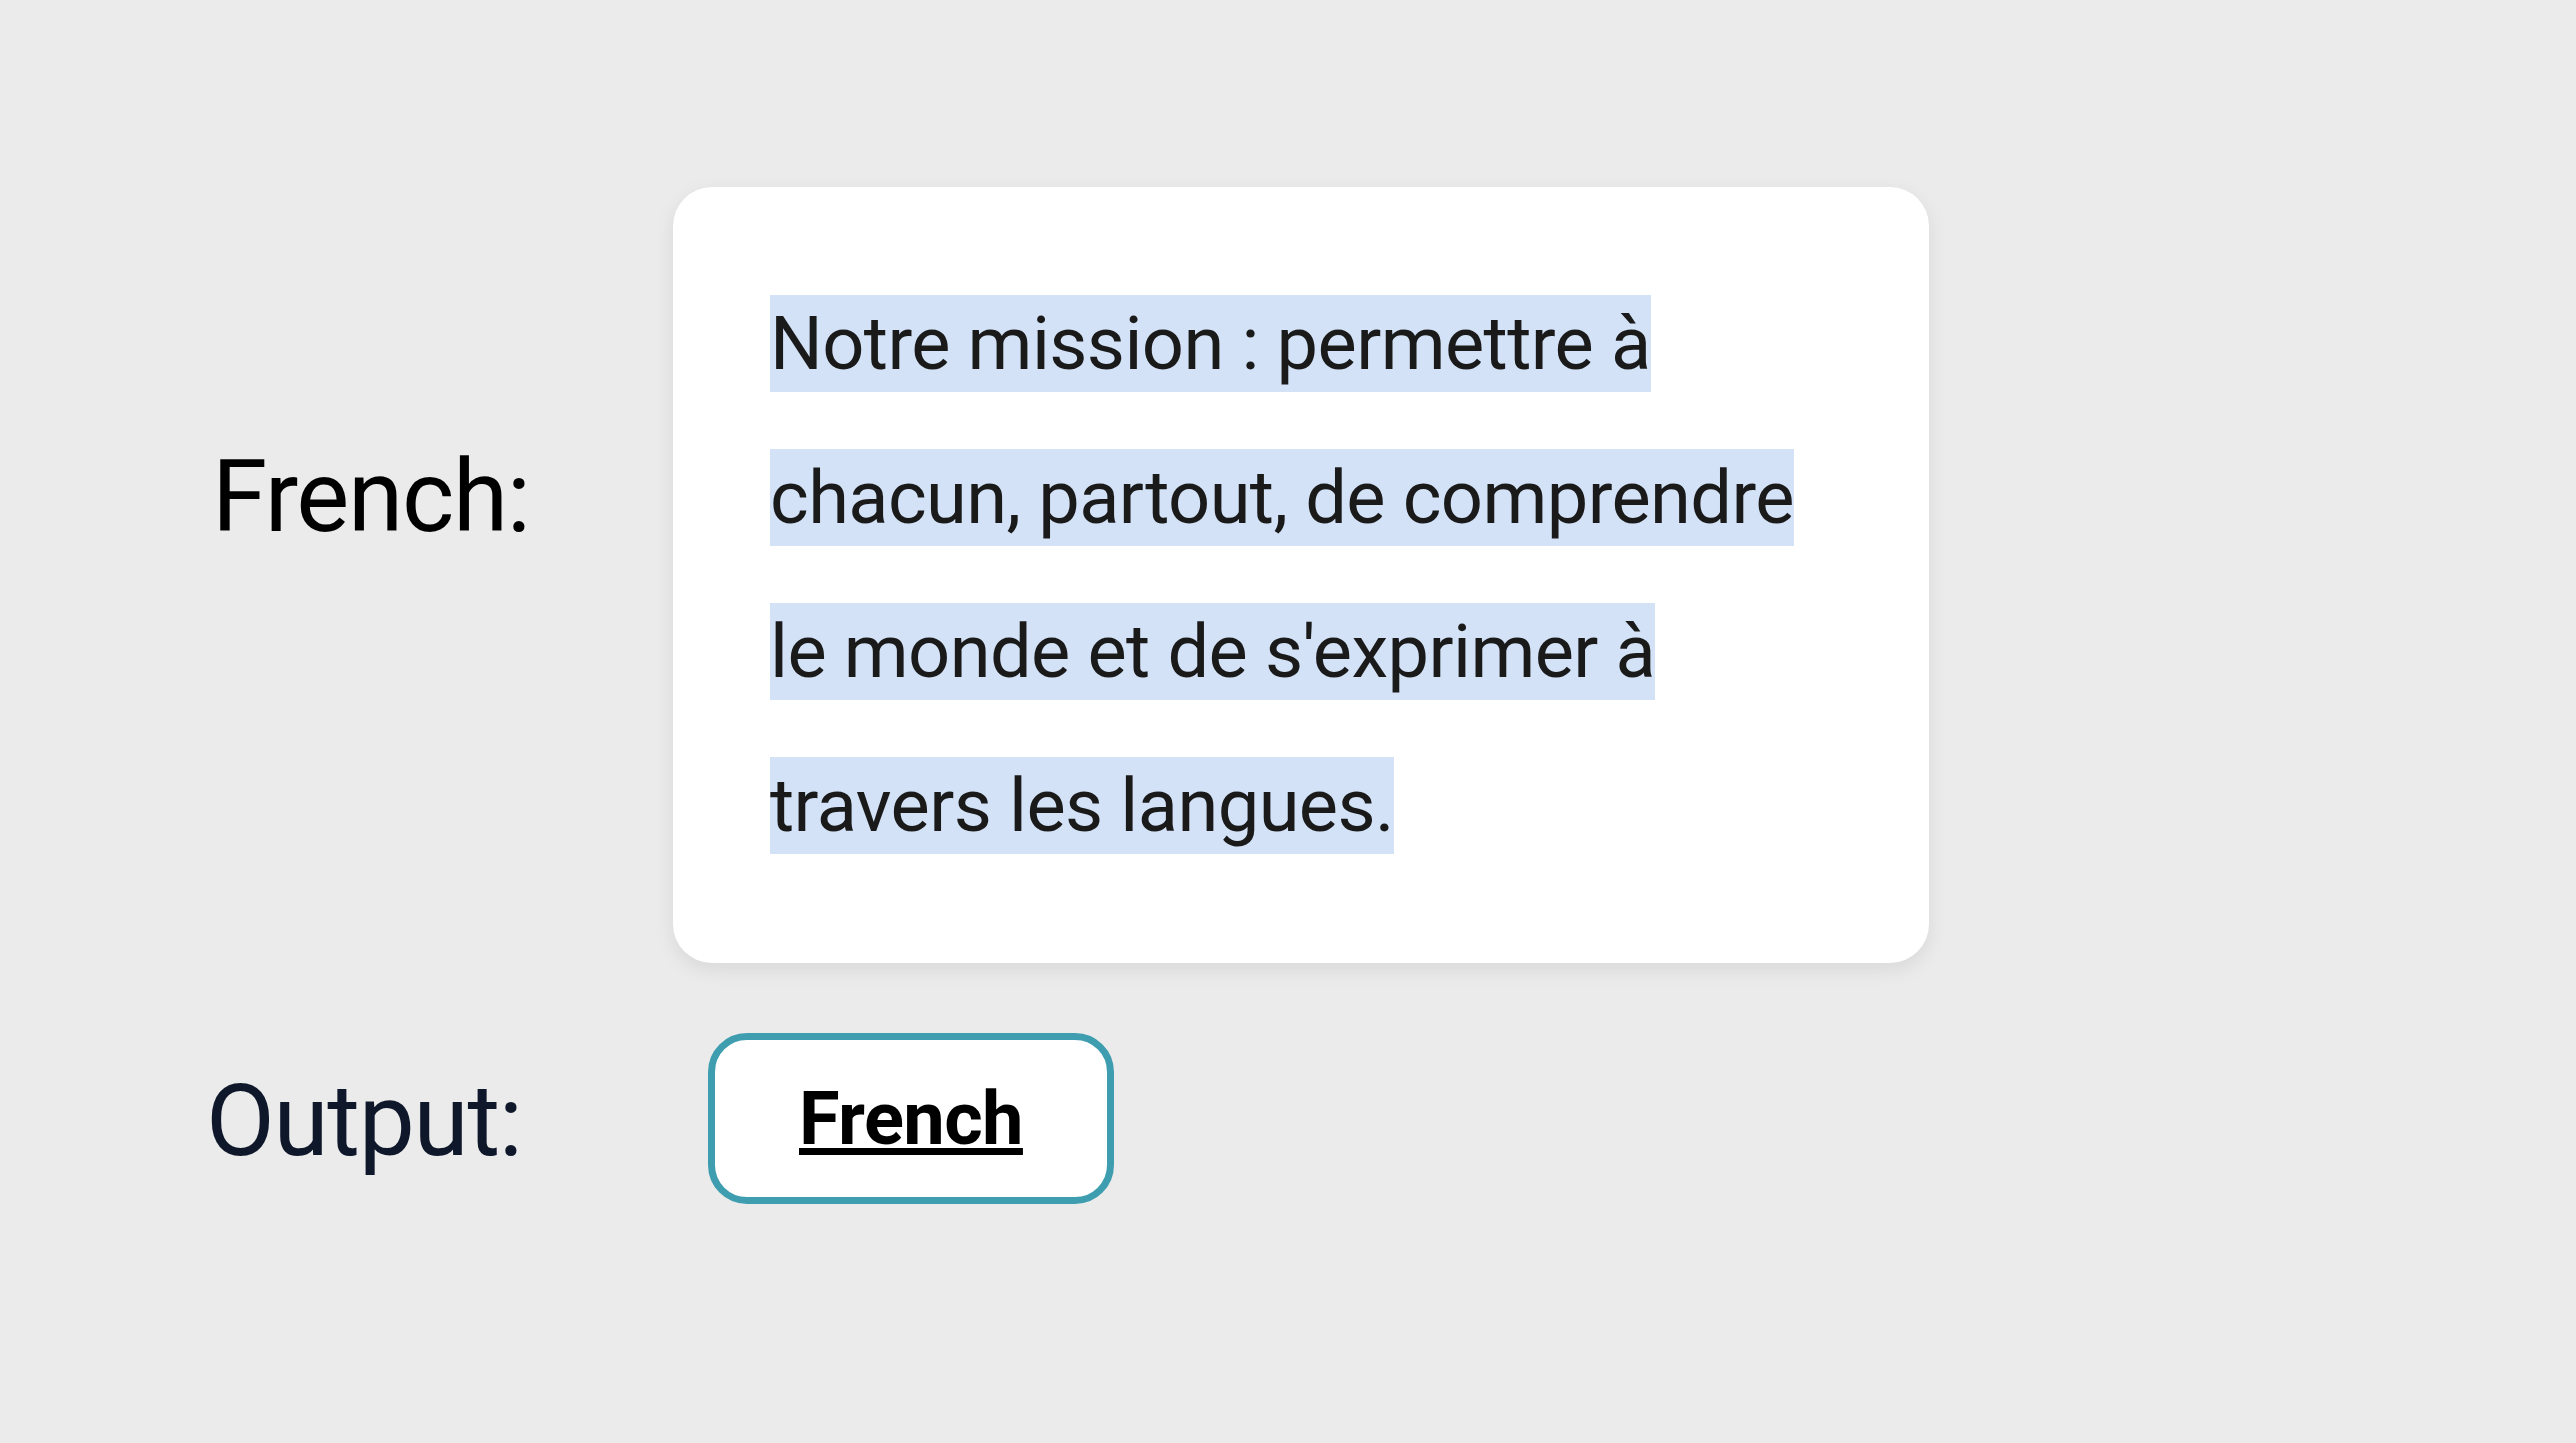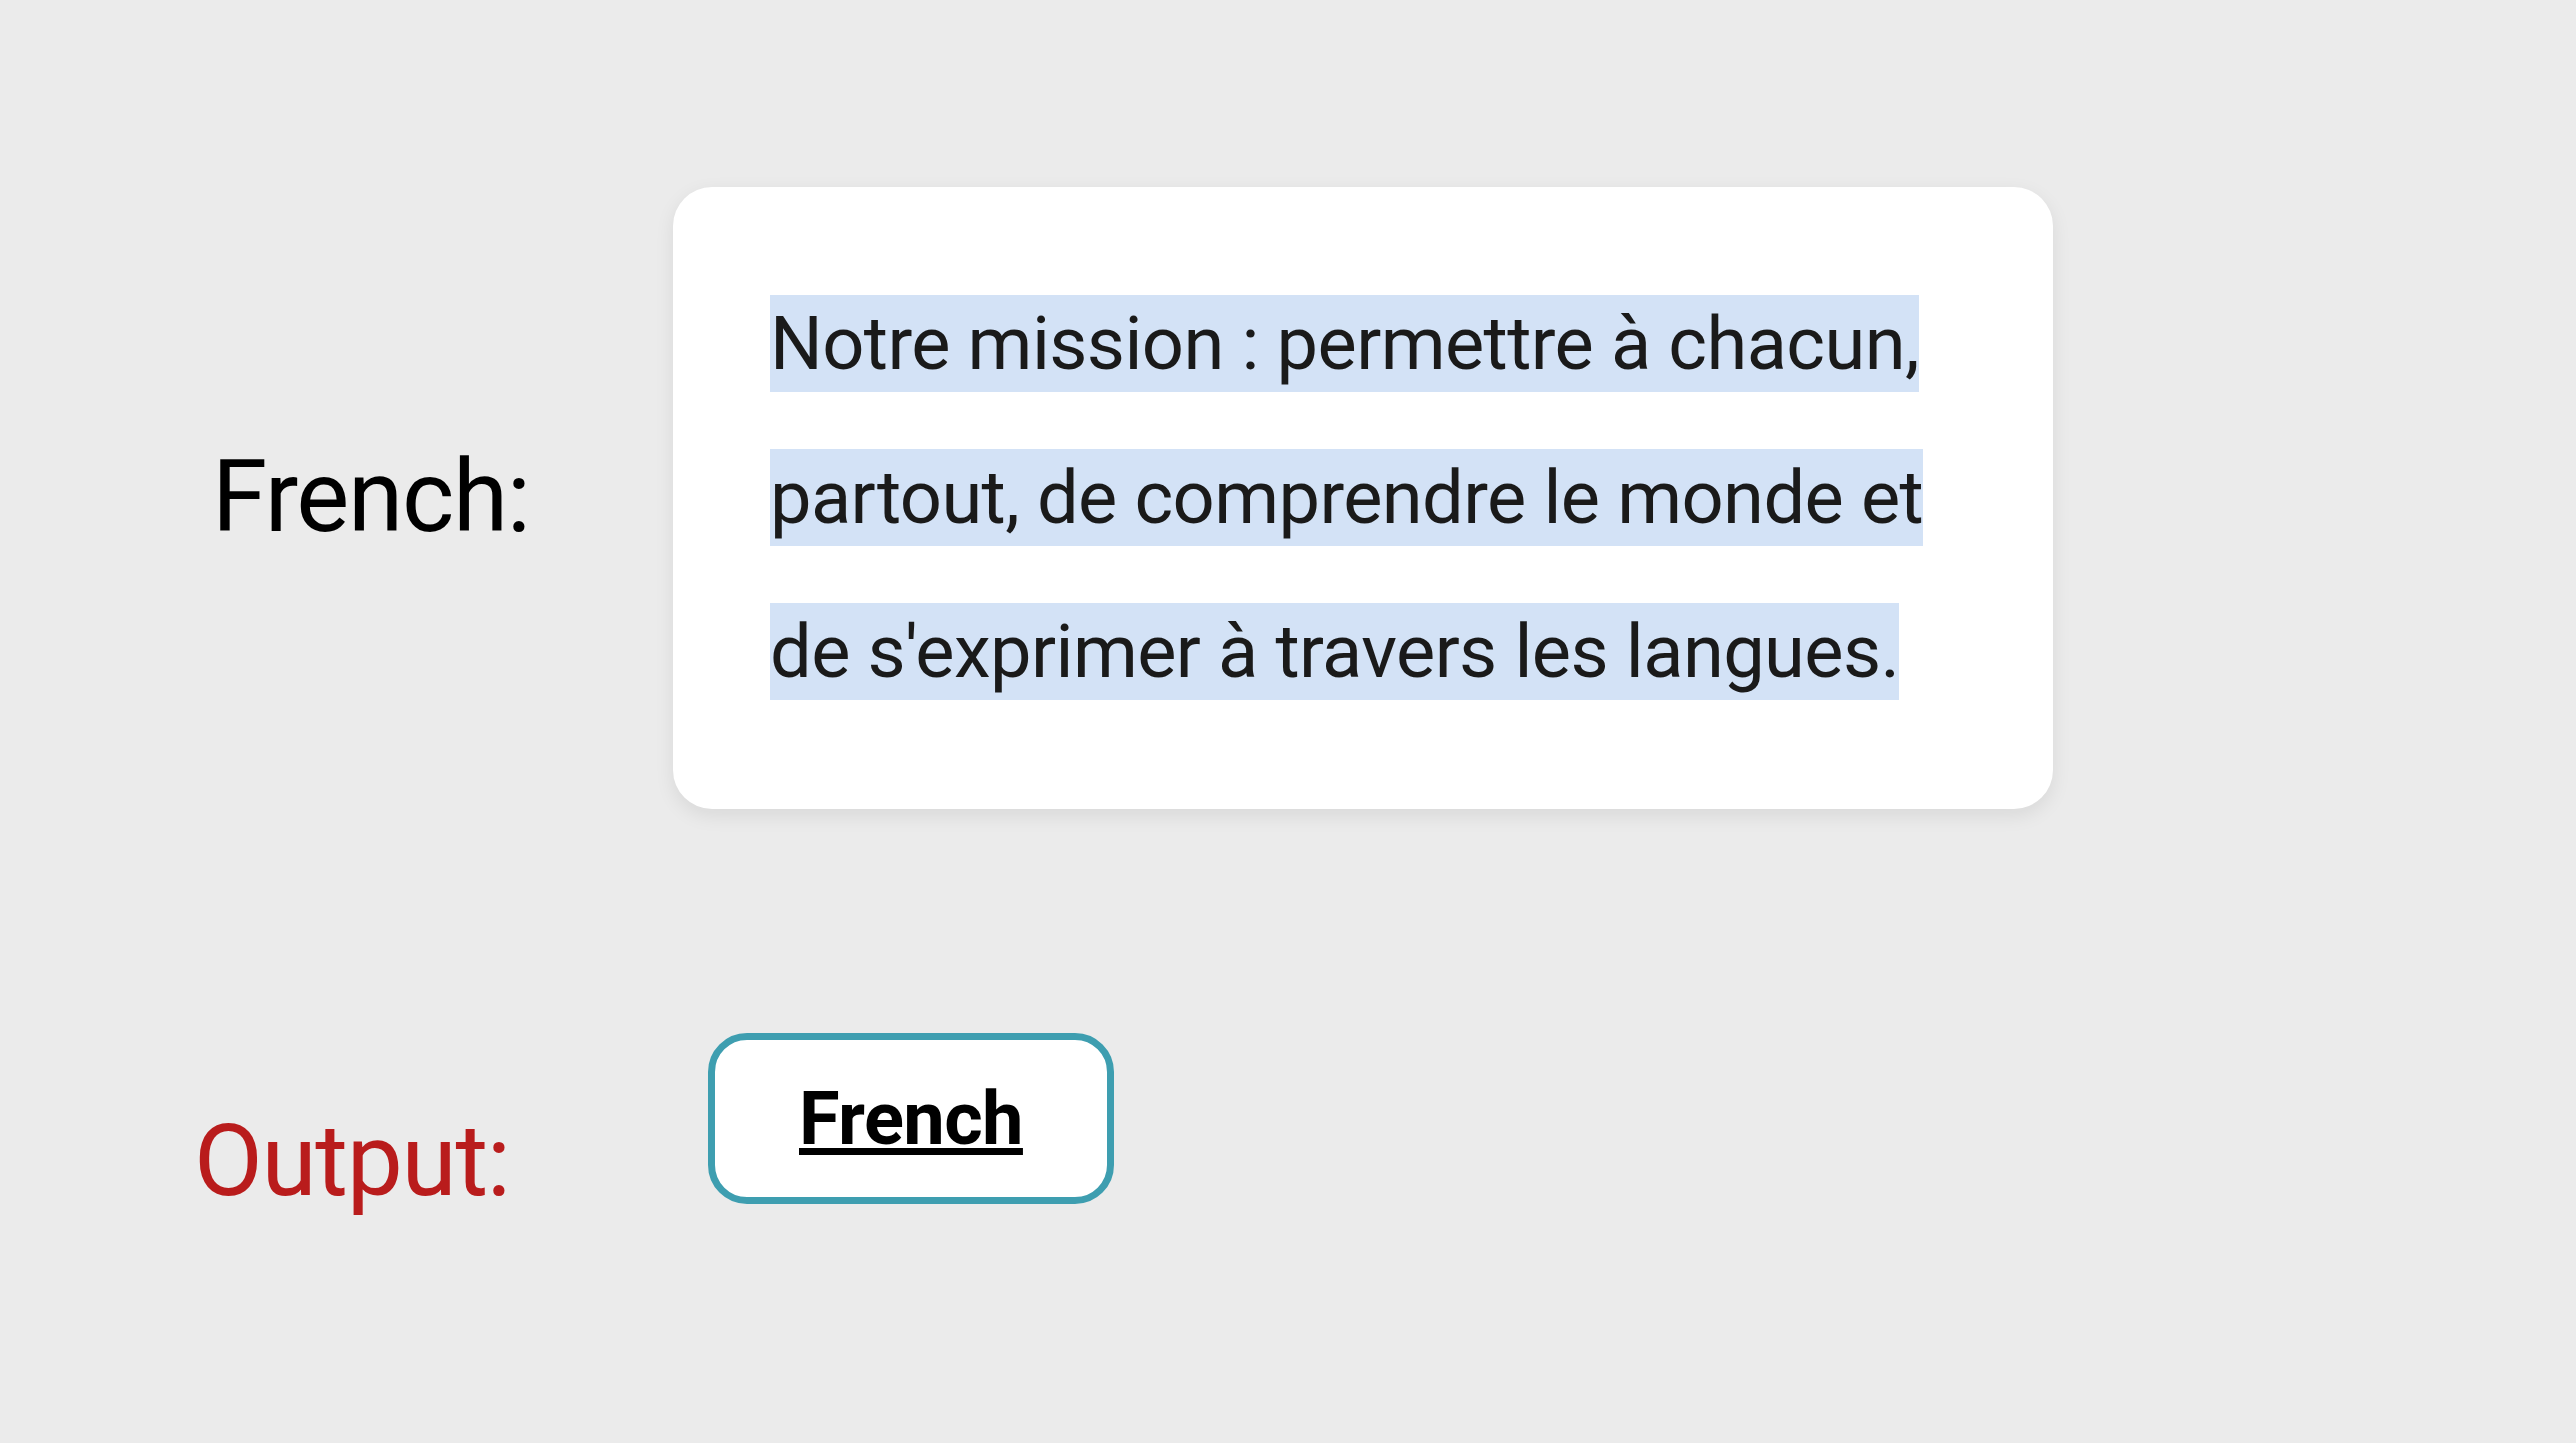--- a/index.html
+++ b/index.html
@@ -27,46 +27,45 @@
       top: 438px;
       font-size: 100px;
       font-weight: 400;
       color: #000000;
       letter-spacing: -1.3px;
     }
     .input-card {
       position: absolute;
       left: 673px;
       top: 187px;
-      width: 1380px;
+      width: 1256px;
       background: #ffffff;
       border-radius: 39px;
       padding: 80px 93px 80px 97px;
       box-shadow: 0 6.4px 19.3px rgba(0,0,0,0.08);
     }
     .input-text {
       font-size: 74px;
       font-weight: 400;
       color: #1a1a1a;
       line-height: 2.08;
       letter-spacing: -0.6px;
     }
     .input-text span {
       background: #d3e2f6;
       padding: 5.2px 0;
     }
     .output-label {
       position: absolute;
-      left: 194px;
+      left: 206px;
       top: 1062px;
       font-size: 100px;
       font-weight: 400;
-      color: #b91c1c;
+      color: #0f172a;
       letter-spacing: -1.3px;
-      margin-top: 40px;
     }
     .output-badge {
       position: absolute;
       left: 708px;
       top: 1033px;
       background: #ffffff;
       border: 7.7px solid #3e9eb0;
       border-radius: 39px;
       padding: 35px 84px 35px 84px;
       text-decoration: underline;

